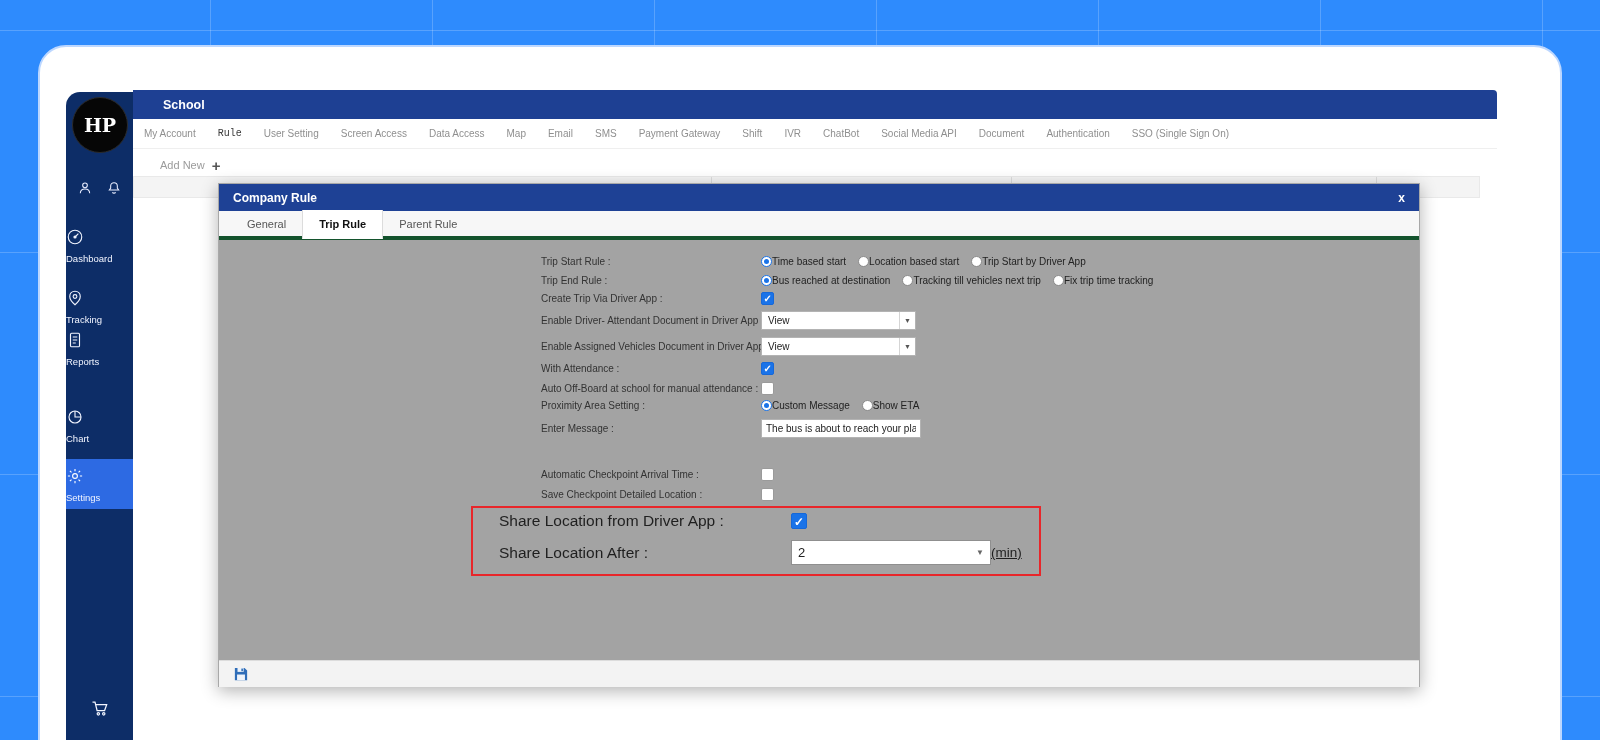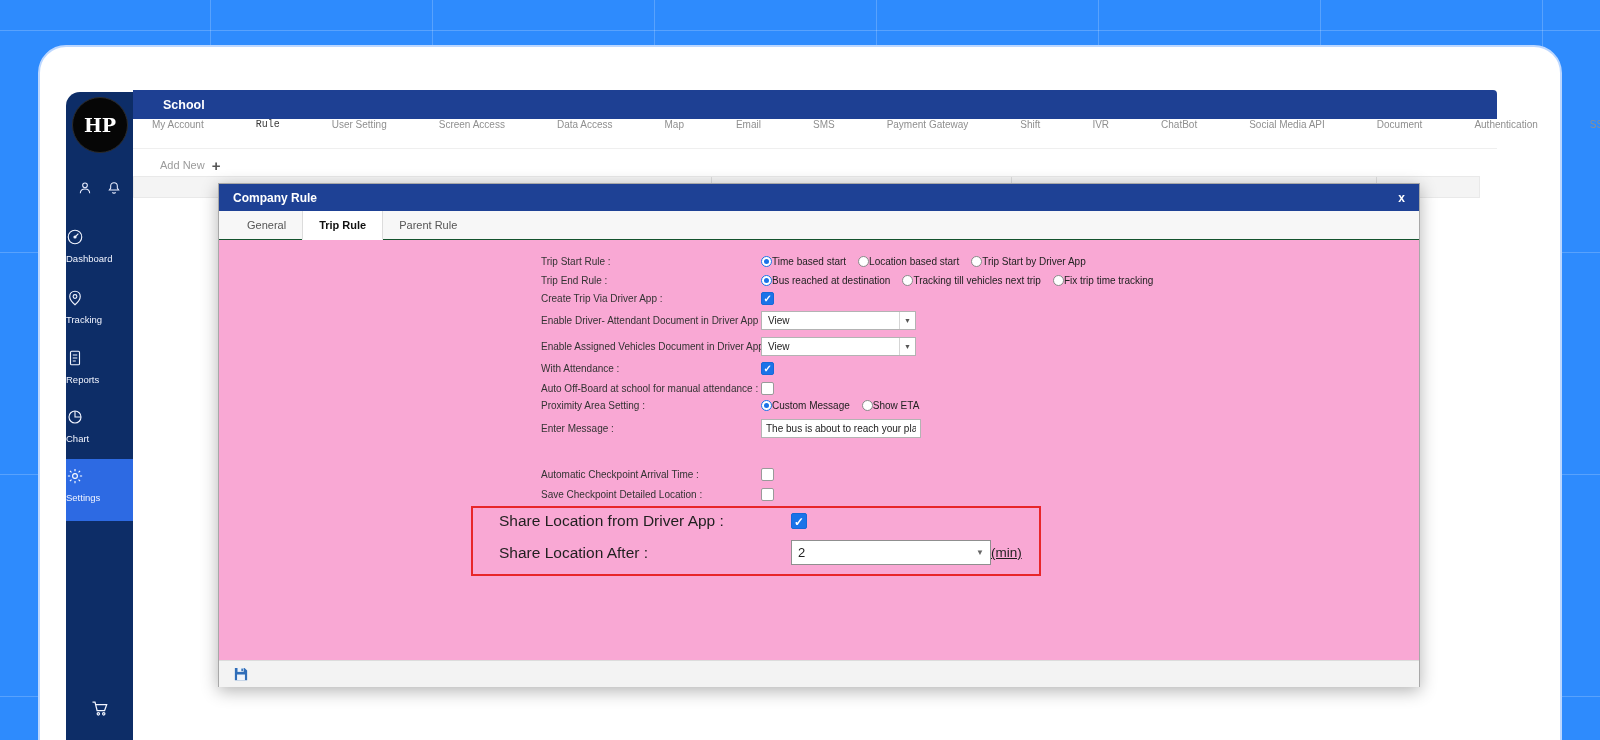--- a/index.html
+++ b/index.html
@@ -29,34 +29,34 @@
   .logo {
     position:absolute; left:6px; top:5px; width:56px; height:56px;
     background:#060606; border-radius:50%;
     display:flex; align-items:center; justify-content:center;
     color:#fff; font-family:"DejaVu Serif", serif; font-weight:bold; font-size:19px;
     border:1px solid #2b2b2b;
   }
   .mini-icons { position:absolute; left:0; top:88px; width:67px; display:flex; justify-content:center; gap:13px; }
   .nav-item { position:absolute; left:0; width:67px; text-align:left; color:#fff; cursor:pointer; }
   .nav-item .nlabel { display:block; font-size:9.5px; margin-top:3px; color:#f2f5ff; }
-  .nav-item.active { background:#2d6ae3; padding-top:8px; height:62px; }
+  .nav-item.active { background:#2d6ae3; padding-top:8px; height:50px; }
   .cart { position:absolute; left:0; top:606px; width:67px; text-align:center; }
 
   
   .main-header {
     position:absolute; left:133px; top:90px; width:1364px; height:29px;
     background:#1e4093; border-radius:0 4px 0 0;
     color:#fff; font-size:12.5px; font-weight:600;
     display:flex; align-items:center; padding-left:30px;
   }
   .top-tabs {
     position:absolute; left:133px; top:119px; width:1364px; height:30px;
-    display:flex; padding-left:8px;
-    background:#fff; border-bottom:1px solid #efefef;gap:30px;
+    display:flex; align-items:center; padding-left:0;
+    background:#fff; border-bottom:1px solid #efefef;
   }
   .ttab { padding:0 11px; font-size:10px; color:#8f8f8f; white-space:nowrap; cursor:pointer; }
   .ttab.active { color:#3a3a3a;font-family:Liberation Mono, monospace; }
   .add-new {
     position:absolute; left:160px; top:155px; height:20px;
     display:flex; align-items:center; gap:7px; cursor:pointer;
   }
   .add-new .anlabel { font-size:11px; color:#9b9b9b; }
   .add-new .plus { font-size:15px; color:#555; font-weight:bold; line-height:15px; }
   .grid-head {
@@ -71,32 +71,32 @@
     background:#fff; border:1px solid #a8a8a8; box-shadow:0 4px 16px rgba(0,0,0,.30);
     z-index:10;
   }
   .modal-header {
     height:27px; background:#1e4195; color:#fff;
     display:flex; align-items:center; justify-content:space-between; padding:0 14px;
   }
   .modal-title { font-size:12px; font-weight:bold; }
   .modal-close { font-size:12px; font-weight:bold; cursor:pointer; line-height:12px; }
   .modal-tabs {
-    height:29px; background:#f7f7f7; border-bottom:1px solid #14532d;
-    display:flex; align-items:flex-start; padding-left:12px;
+    height:29px; background:#f7f7f7; border-bottom:4px solid #14532d;
+    display:flex; align-items:center; padding-left:12px;
   }
   .mtab {
     padding:0 16px; line-height:28px; font-size:11px; color:#555; cursor:pointer;
   }
   .mtab.active {
     background:#fff; color:#111; font-weight:bold;
     border-left:1px solid #dcdcdc; border-right:1px solid #dcdcdc;
     margin-bottom:-1px; border-bottom:1px solid #fff;
   }
-  .modal-body { position:relative; height:420px; background:#f9a8d4; overflow:hidden; }
+  .modal-body { position:relative; height:420px; background:#a3a3a3; overflow:hidden; }
   .modal-footer {
     height:27px; background:#f3f3f3; border-top:1px solid #dcdcdc;
     display:flex; align-items:center; padding-left:12px;
   }
   .save-btn { width:20px; height:20px; border:none; background:transparent; cursor:pointer;
     display:flex; align-items:center; justify-content:center; }
 
   
   .frow { position:absolute; left:322px; display:flex; align-items:center; }
   .flabel { width:220px; flex:none; font-size:10px; color:#333; white-space:nowrap; }
@@ -175,21 +175,21 @@
     </div>
 
     <div class="nav-item" style="top:197px">
       <svg width="18" height="18" viewBox="0 0 24 24" fill="none" stroke="#f2f5ff" stroke-width="1.5">
         <path d="M12 3C8 3 5 6 5 10c0 5 7 11 7 11s7-6 7-11c0-4-3-7-7-7z"></path>
           <circle cx="12" cy="10" r="2.5"></circle>
       </svg>
       <span class="nlabel">Tracking</span>
     </div>
 
-    <div class="nav-item" style="top:257px">
+    <div class="nav-item" style="top:239px">
       <svg width="18" height="18" viewBox="0 0 24 24" fill="none" stroke="#f2f5ff" stroke-width="1.5">
         <rect x="6" y="3" width="12" height="18" rx="1.5"></rect>
           <path d="M9 8h6M9 12h6M9 16h4"></path>
       </svg>
       <span class="nlabel">Reports</span>
     </div>
 
     <div class="nav-item" style="top:316px">
       <svg width="18" height="18" viewBox="0 0 24 24" fill="none" stroke="#f2f5ff" stroke-width="1.5">
         <circle cx="12" cy="12" r="8"></circle>

